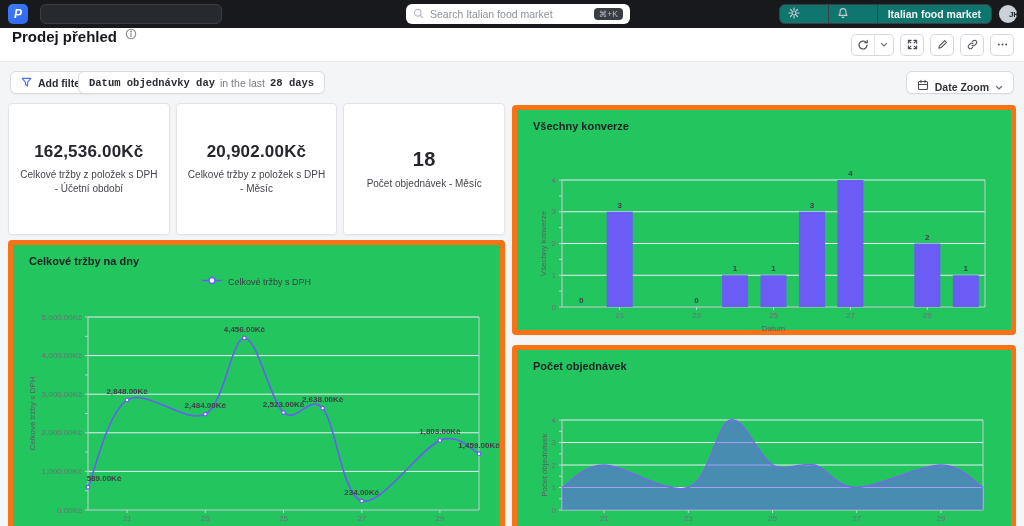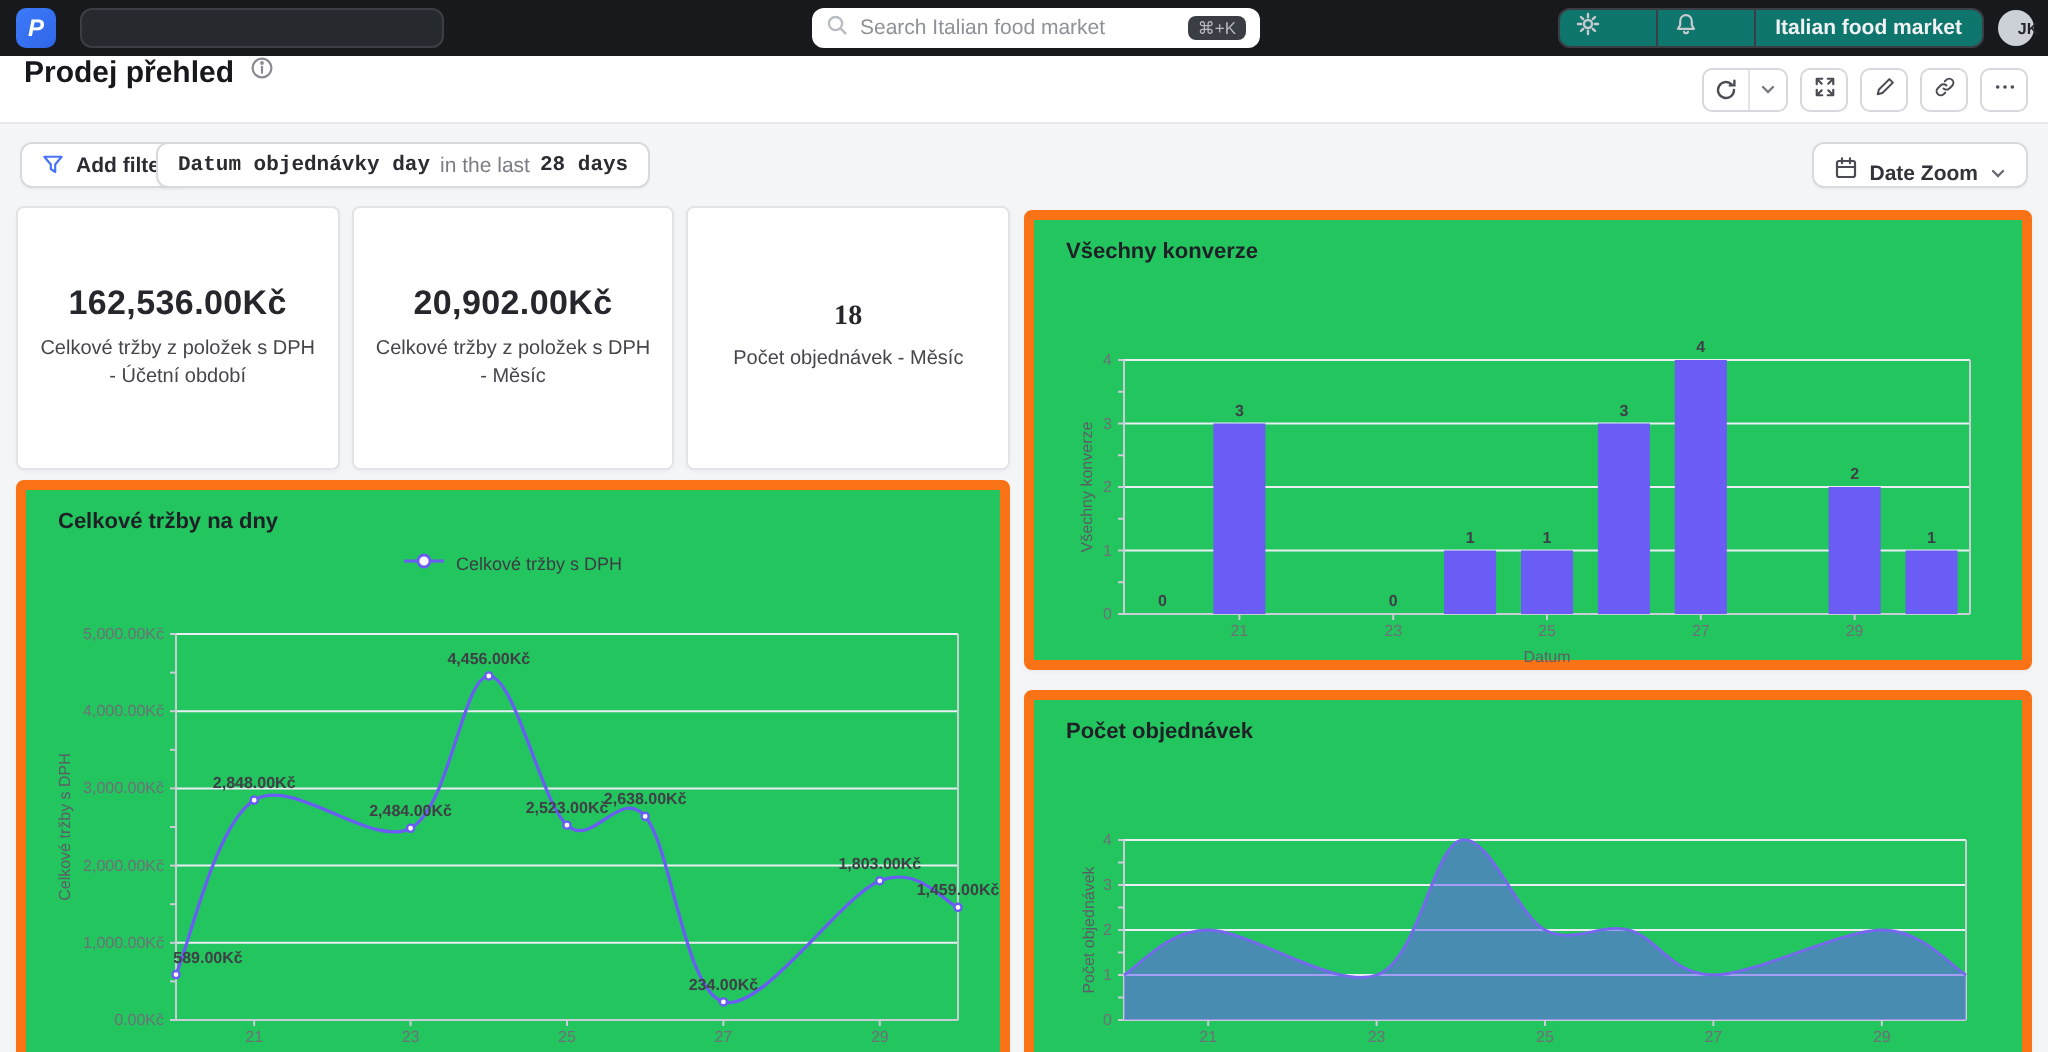--- a/index.html
+++ b/index.html
@@ -54,21 +54,21 @@
   .chip b { font-weight:bold;font-family:Liberation Mono, monospace; }
   .chip .muted { color:#7c7d85; font-weight:normal; margin:0 2px; }
   .flt-datezoom { right:10px; font-weight:bold; color:#33343a;align-items:flex-end; }
   .funnel { color:#4a72f5; display:flex; }
   
   .kpi-row { position:absolute; left:8px; top:103px; width:497px; height:132px; display:flex; gap:6px; }
   .kpi-card { flex:1; background:#fff; border:1px solid #e3e4e8; border-radius:4px;
     box-shadow:0 1px 2px rgba(20,20,40,.04); display:flex; flex-direction:column;
     align-items:center; justify-content:center; text-align:center; padding:0 10px; }
   .kpi-value { font-size:17px; font-weight:bold; color:#26272c; margin-bottom:6px; letter-spacing:.2px; }
-  .kpi-card.small .kpi-value { font-size:14px;font-family:Liberation Serif, serif; }
+  .kpi-card.small .kpi-value { font-size:20px; }
   .kpi-label { font-size:10px; color:#45464c; line-height:1.4; }
   .panel { position:absolute; background:#22c55e; border:5px solid #f97316; border-radius:4px;
     box-shadow:0 1px 2px rgba(20,20,40,.04); }
   #panel-bar  { left:512px; top:105px; width:504px; height:230px; }
   #panel-line { left:8px;  top:240px; width:497px; height:300px; }
   #panel-area { left:512px; top:345px; width:504px; height:300px; }
   .panel-title { position:absolute; left:16px; top:10px; font-size:11px; font-weight:bold; color:#1f2026; }
   .legend { position:absolute; top:31px; left:0; width:100%; display:flex; justify-content:center;
     align-items:center; gap:6px; font-size:9px; color:#3c3d43; }
   .chart-svg { position:absolute; left:0; top:0; }

